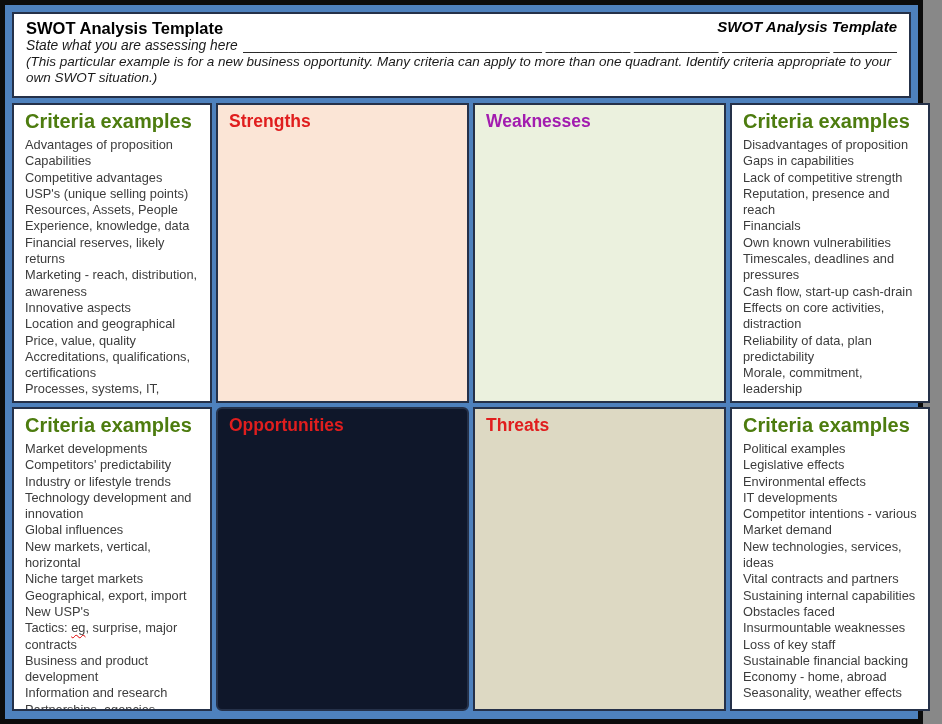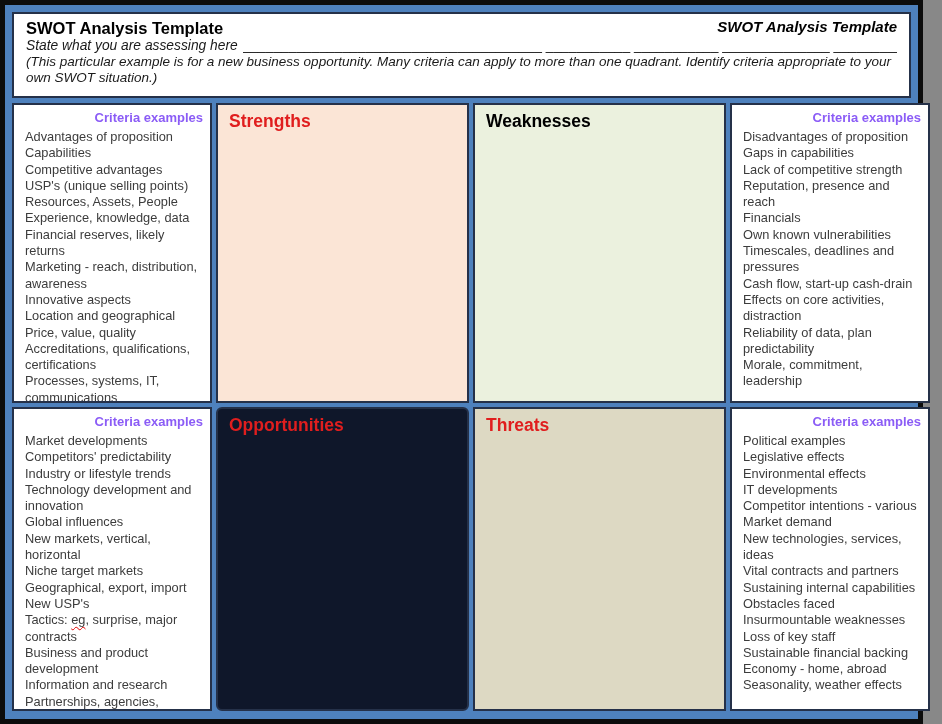--- a/index.html
+++ b/index.html
@@ -31,21 +31,21 @@
   }
   .note { font-style: italic; font-size: 13.5px; line-height: 16px; color: #1a1a1a; margin-top: 1px; padding-right: 4px; }
   .grid {
     display: grid;
     grid-template-columns: 200px 253px 253px 200px;
     grid-template-rows: 300px 304px;
     gap: 4px;
   }
   .box { border: 2px solid #253149; background: #fff; overflow: hidden; }
   .crit { padding: 5px 7px 0 11px; }
-  .crit-head { font-weight: bold; font-size: 13px; color: #8b5cf6; margin: 0 0 4px 0; text-align: right; }
+  .crit-head { font-weight: bold; font-size: 20px; color: #4d7c0f; margin: 0 0 4px 0; }
   .crit-item { font-size: 12.8px; line-height: 16.3px; color: #3c3c3c; }
   .quad { padding: 6px 11px; }
   .quad-title { font-weight: bold; font-size: 17.5px; }
   .sic {
     text-decoration: underline;
     text-decoration-style: wavy;
     text-decoration-color: #e00000;
     text-decoration-thickness: 1px;
     text-underline-offset: 2px;
   }
@@ -86,21 +86,21 @@
           <div class="crit-item">Accreditations, qualifications, certifications</div>
           <div class="crit-item">Processes, systems, IT, communications</div>
         </div>
     </div>
 
     <div class="box quad" style="background-color: rgb(251, 229, 214);">
       <div class="quad-title" style="color: rgb(224, 30, 30);">Strengths</div>
     </div>
 
     <div class="box quad" style="background-color: rgb(235, 241, 222);">
-      <div class="quad-title" style="color: #000000;">Weaknesses</div>
+      <div class="quad-title" style="color: #a21caf;">Weaknesses</div>
     </div>
 
     <div class="box crit">
       <div class="crit-head">Criteria examples</div>
       <div>
           <div class="crit-item">Disadvantages of proposition</div>
           <div class="crit-item">Gaps in capabilities</div>
           <div class="crit-item">Lack of competitive strength</div>
           <div class="crit-item">Reputation, presence and reach</div>
           <div class="crit-item">Financials</div>

